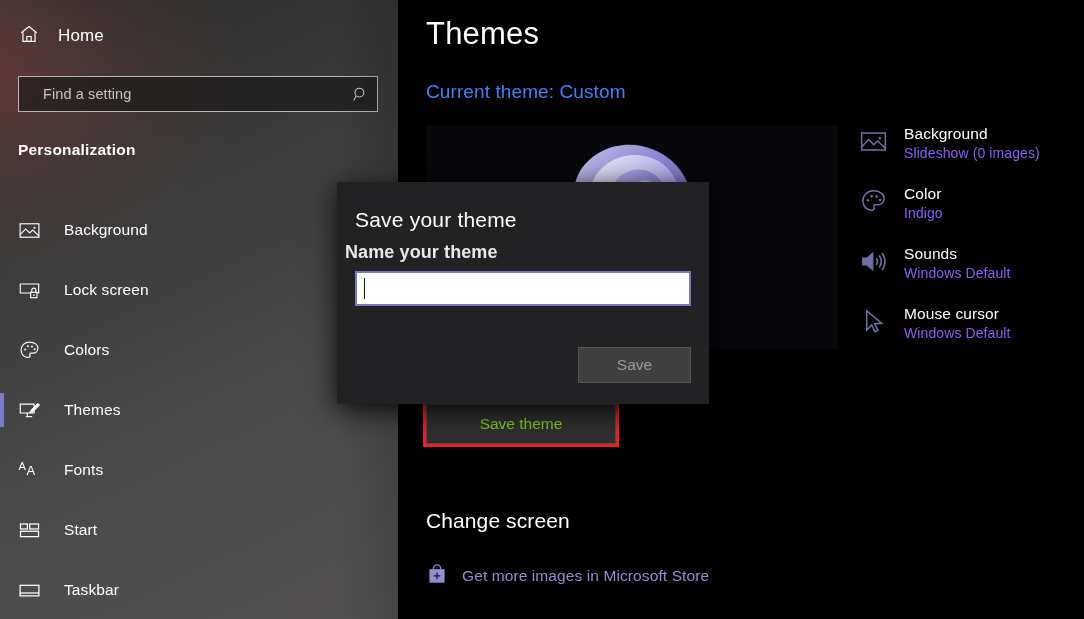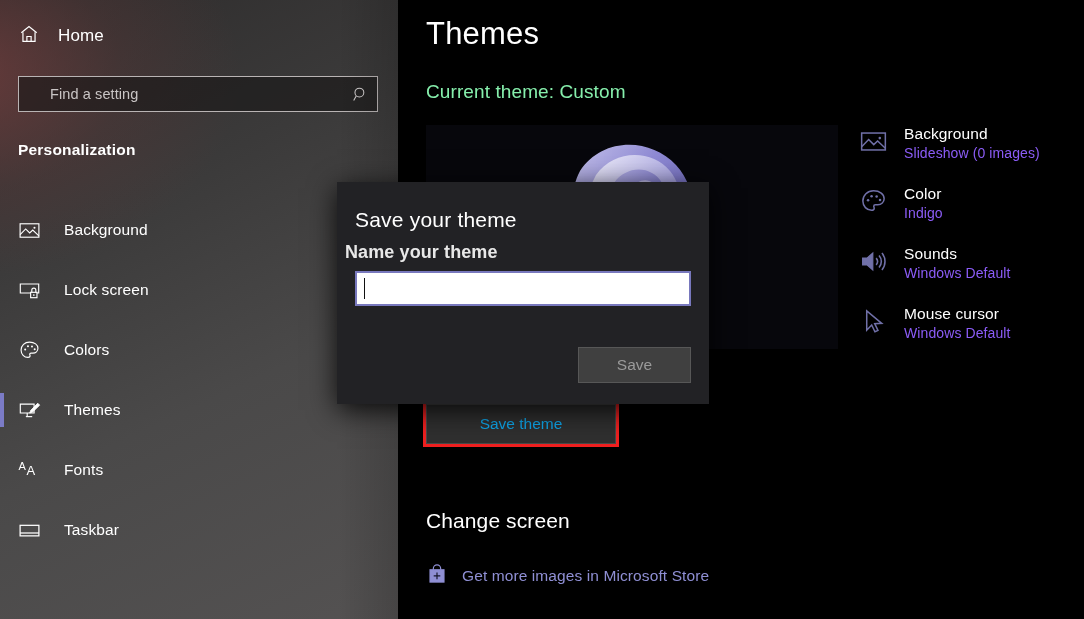--- a/index.html
+++ b/index.html
@@ -31,21 +31,21 @@
   }
   .home-row .lbl { color: #ffffff; font-size: 17px; letter-spacing: .1px; }
 
   #search-box {
     position: absolute; left: 18px; top: 76px; width: 360px; height: 36px;
     background: rgba(24,22,22,0.62);
     border: 1px solid #b9b4b4;
     display: flex; align-items: center;
   }
   #search-box .ph {
-    flex: 1; color: #c9c5c5; font-size: 14.5px; padding-left: 31px;
+    flex: 1; color: #c9c5c5; font-size: 14.5px; padding-left: 24px;
     letter-spacing: .1px;
   }
   #search-box .mag { width: 34px; display:flex; align-items:center; justify-content:center; }
 
   #section-title {
     position: absolute; left: 18px; top: 141px;
     color: #ffffff; font-size: 15.5px; font-weight: bold; letter-spacing: .2px;
   }
 
   #navlist { position: absolute; left: 0; top: 200px; width: 398px; }
@@ -61,21 +61,21 @@
   }
 
   
   #main { position: absolute; left: 398px; top: 0; width: 686px; height: 619px; background:#000; }
   #page-title {
     position: absolute; left: 28px; top: 16px;
     color: #ffffff; font-size: 31px; font-weight: 300; letter-spacing: .2px;
   }
   #current-theme {
     position: absolute; left: 28px; top: 81px;
-    color: #86efac; font-size: 19px; font-weight: 300; letter-spacing: .1px;
+    color: #3b82f6; font-size: 19px; font-weight: 300; letter-spacing: .1px;
   }
 
   #preview {
     position: absolute; left: 28px; top: 125px; width: 412px; height: 224px;
     background: #07070c; overflow: hidden;
   }
   #preview .bloom {
     position:absolute; left: 96px; top: -6px; width: 250px; height: 250px;
   }
 
@@ -88,21 +88,21 @@
   .set-val  { color: #8b5cf6; font-size: 14px; letter-spacing: .1px; }
 
   
   #save-theme-wrap {
     position: absolute; left: 25px; top: 401px; width: 196px; height: 46px;
     border: 3px solid #ef2020;
   }
   #save-theme-btn {
     position: absolute; left: 0; top: 0; right: 0; bottom: 0;
     background: #2f2f2f; border: 1px solid #4a4a4a;
-    color: #0ea5e9; font-size: 15.5px; font-family: inherit;
+    color: #84cc16; font-size: 15.5px; font-family: inherit;
     display:flex; align-items:center; justify-content:center; cursor: default;
   }
 
   #change-theme {
     position: absolute; left: 28px; top: 509px;
     color: #ffffff; font-size: 21px; font-weight: 300; letter-spacing: .1px;
   }
   #store-link {
     position: absolute; left: 28px; top: 563px;
     display: flex; align-items: center; gap: 14px; text-decoration: none;
@@ -224,20 +224,30 @@
       <div class="nav-item">
         <span class="nav-ico">
           <svg width="24" height="24" viewBox="0 0 24 24">
             <text x="0.5" y="12.2" font-family="Liberation Sans, sans-serif" font-size="11" fill="#ffffff">A</text>
             <text x="8.5" y="16.6" font-family="Liberation Sans, sans-serif" font-size="13" fill="#ffffff">A</text>
           </svg>
         </span>
         <span class="nav-lbl">Fonts</span>
       </div>
 
+      <div class="nav-item">
+        <span class="nav-ico">
+          <svg width="23" height="23" viewBox="0 0 24 24" fill="none" stroke="#ffffff" stroke-width="1.3">
+            <rect x="2.6" y="5.2" width="7.2" height="5.2"></rect>
+            <rect x="12.2" y="5.2" width="9.2" height="5.2"></rect>
+            <rect x="2.6" y="12.8" width="18.8" height="5.6"></rect>
+          </svg>
+        </span>
+        <span class="nav-lbl">Start</span>
+      </div>
 
       <div class="nav-item">
         <span class="nav-ico">
           <svg width="23" height="23" viewBox="0 0 24 24" fill="none" stroke="#ffffff" stroke-width="1.3">
             <rect x="2.2" y="6.6" width="19.6" height="11"></rect>
             <path d="M2.2 14.6h19.6"></path>
           </svg>
         </span>
         <span class="nav-lbl">Taskbar</span>
       </div>

